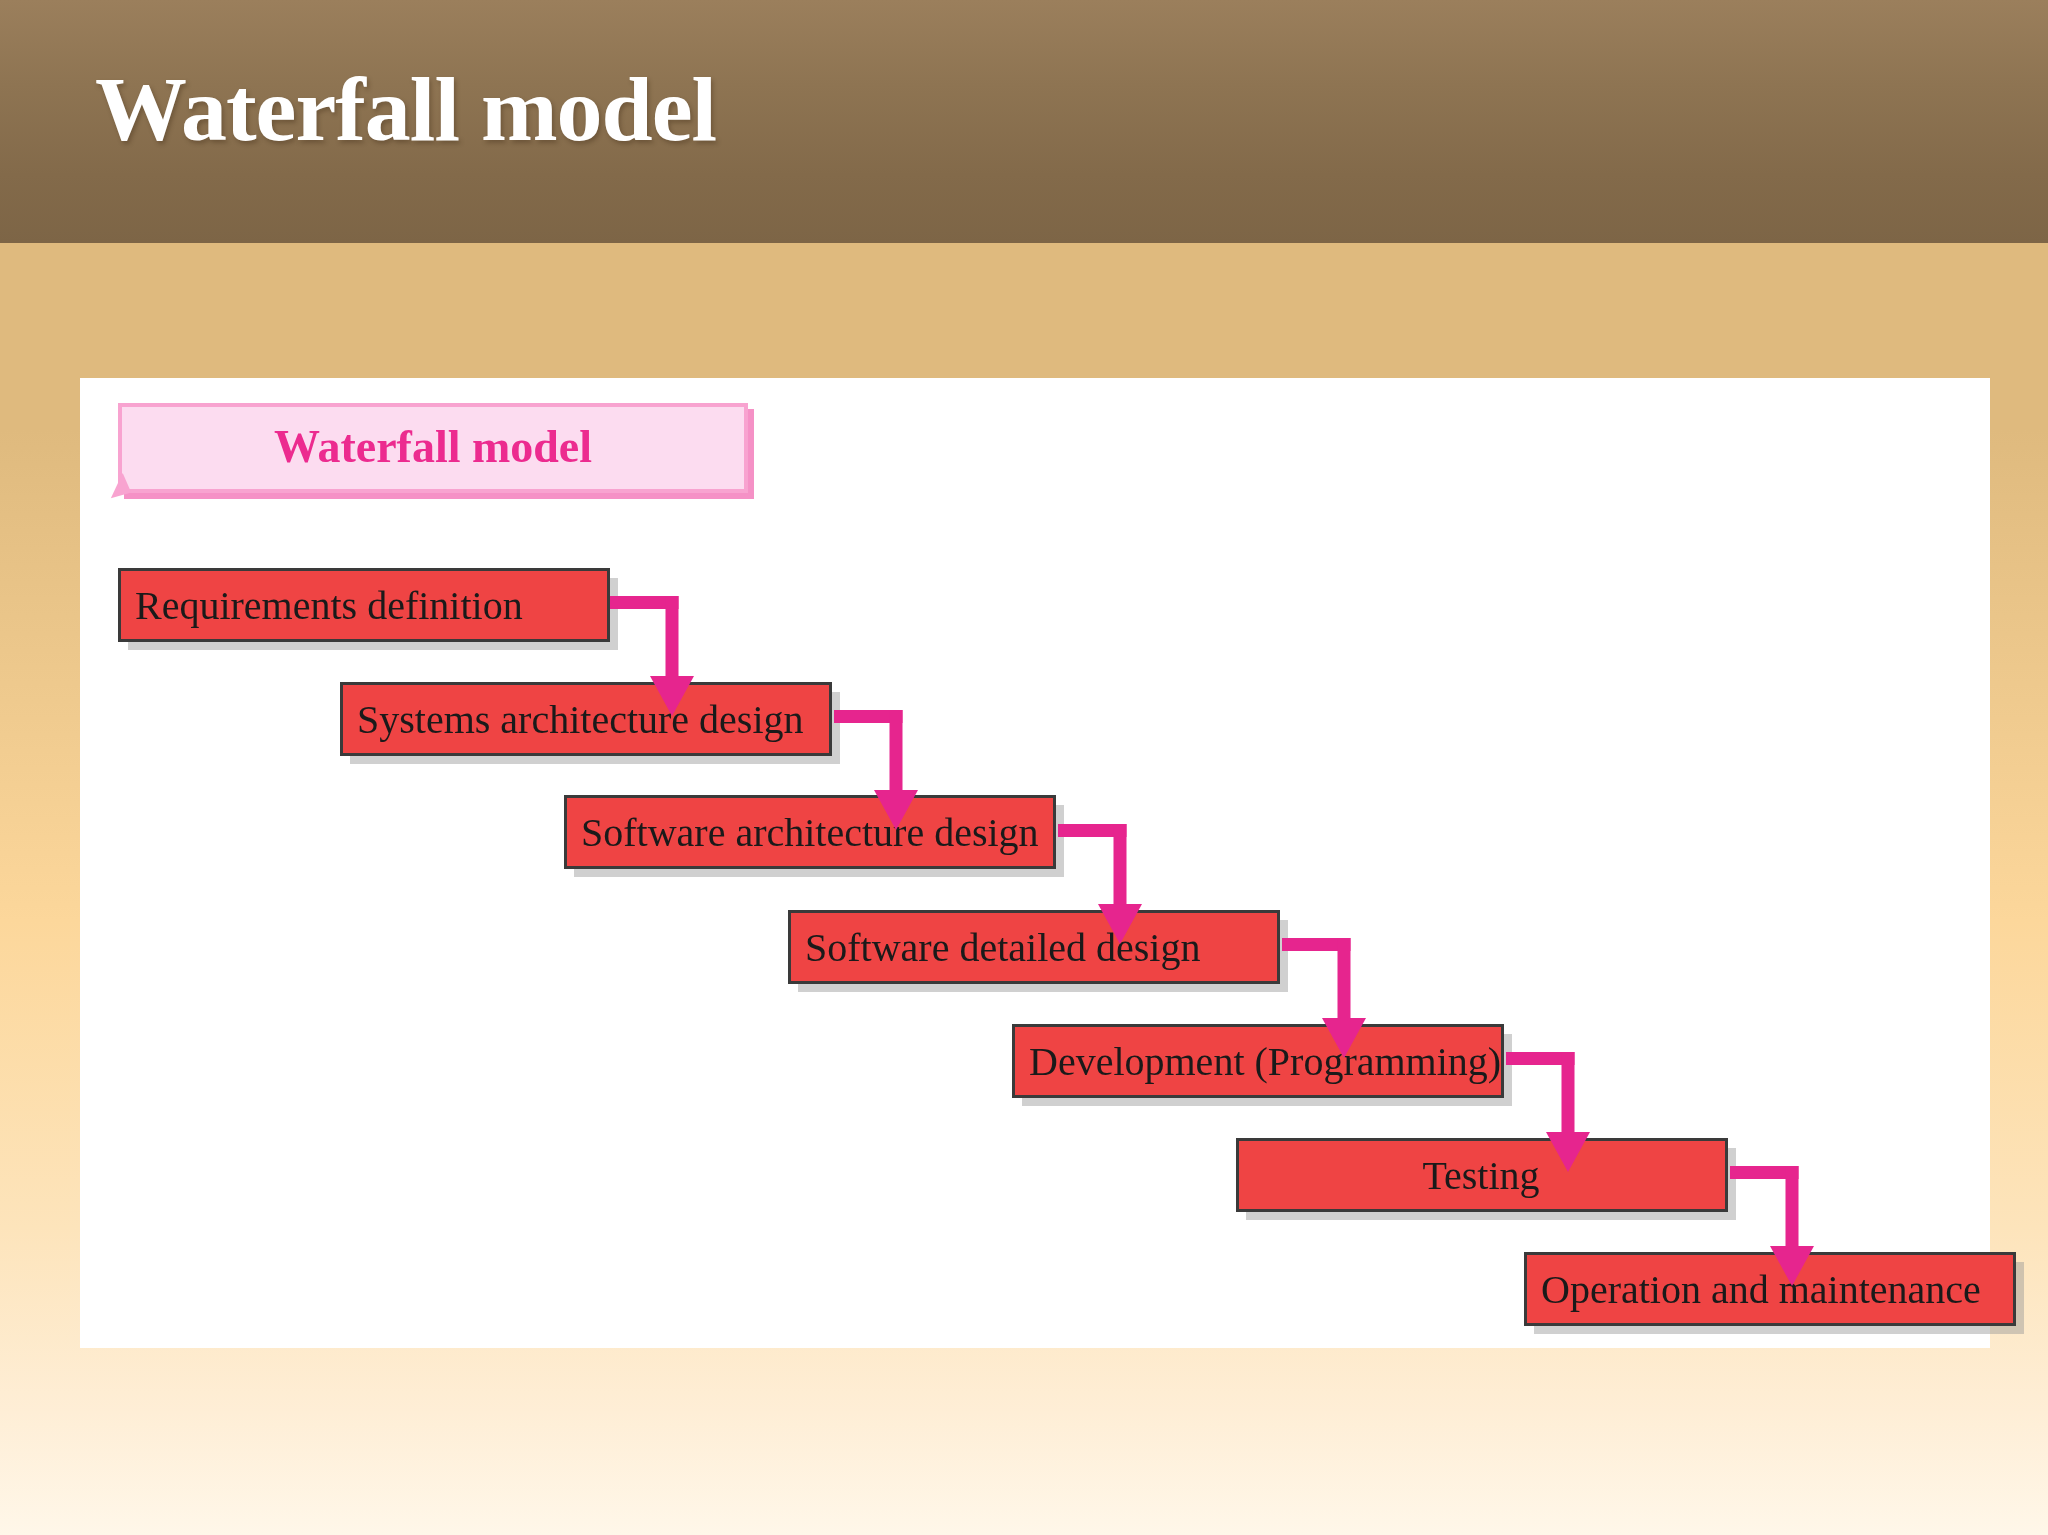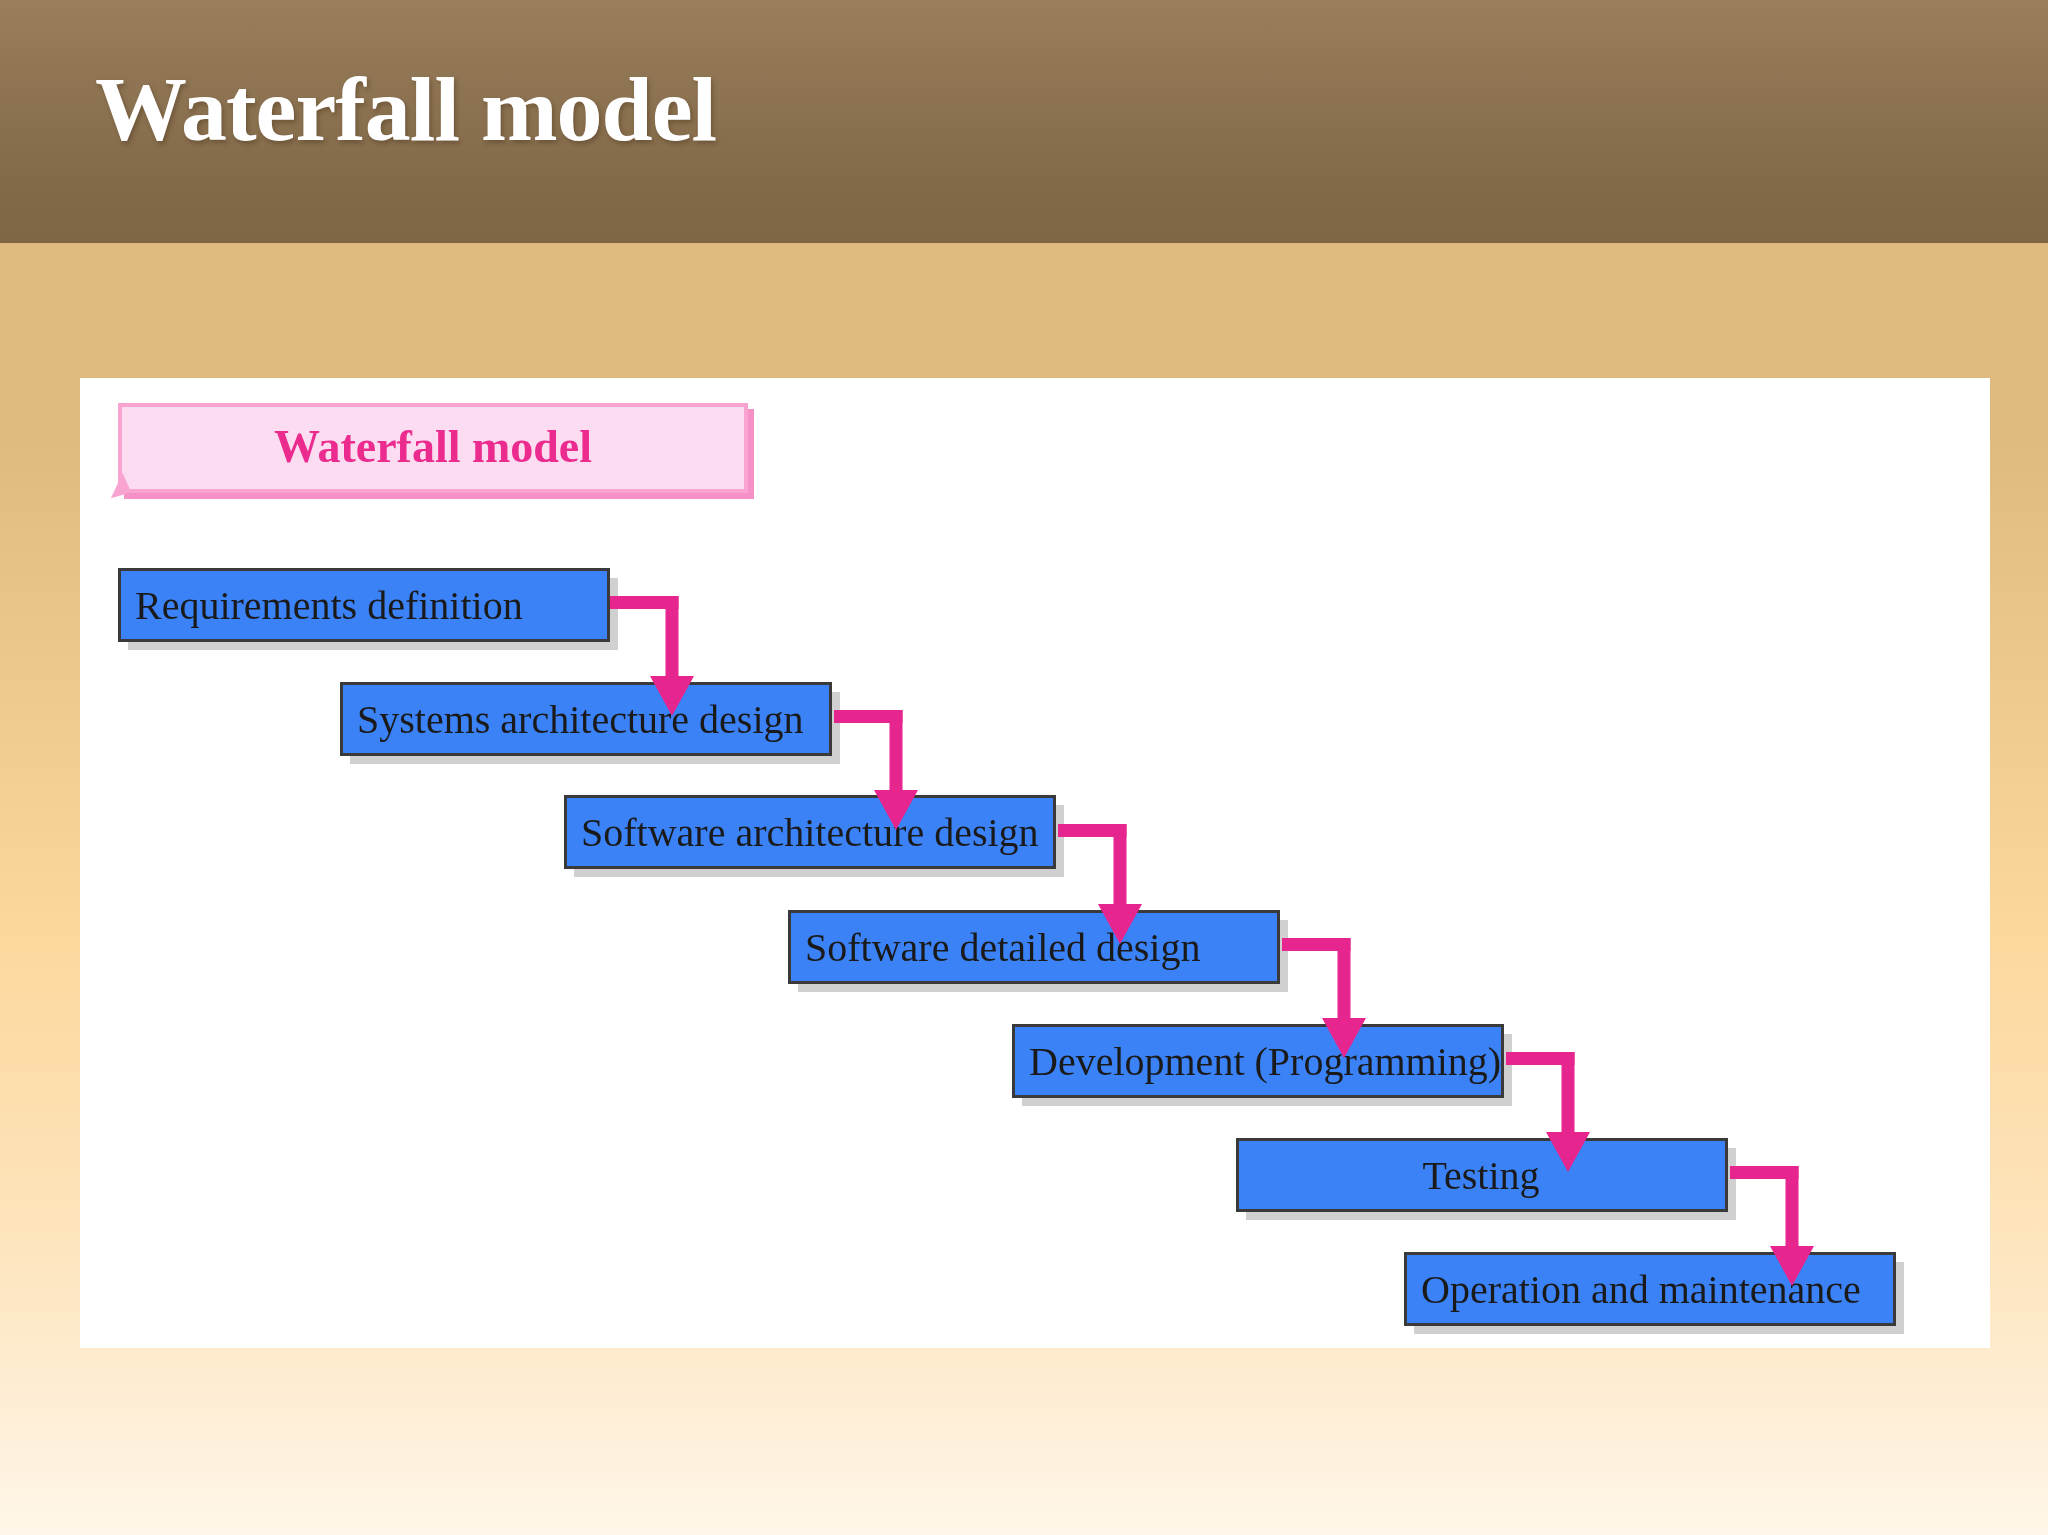--- a/index.html
+++ b/index.html
@@ -101,21 +101,21 @@
     border-left: 16px solid #f8a3d0;
     border-top: 14px solid transparent;
     border-bottom: 14px solid transparent;
     transform: rotate(25deg);
   }
 
   
   .stage-box {
     position: absolute;
     box-sizing: border-box;
-    background: #3b82f6;
+    background: #ef4444;
     border: 3px solid #3a3a3a;
     box-shadow: 9px 9px 0 -1px rgba(150,150,150,0.45);
     display: flex;
     align-items: center;
   }
   .stage-label {
     width: 100%;
     font-size: 40px;
     color: #1a1a1a;
     white-space: nowrap;
@@ -160,21 +160,21 @@
         </div>
         <div class="stage-box align-left" style="left: 708px; top: 532px; width: 492px; height: 74px;">
           <div class="stage-label">Software detailed design</div>
         </div>
         <div class="stage-box align-left" style="left: 932px; top: 646px; width: 492px; height: 74px;">
           <div class="stage-label">Development (Programming)</div>
         </div>
         <div class="stage-box align-center" style="left: 1156px; top: 760px; width: 492px; height: 74px;">
           <div class="stage-label">Testing</div>
         </div>
-        <div class="stage-box align-left" style="left: 1324px; top: 874px; width: 492px; height: 74px;">
+        <div class="stage-box align-left" style="left: 1444px; top: 874px; width: 492px; height: 74px;">
           <div class="stage-label">Operation and maintenance</div>
         </div>
       </div>
     <div id="connectors-layer">
         <div class="connector" style="left: 530px; top: 218px;">
           <svg width="120" height="120" viewBox="0 0 120 120">
             <rect x="0" y="0" width="68.5" height="13" fill="#e6258e"></rect>
             <rect x="55.5" y="0" width="13" height="80" fill="#e6258e"></rect>
             <polygon points="40,80 84,80 62,120" fill="#e6258e"></polygon>
           </svg>

